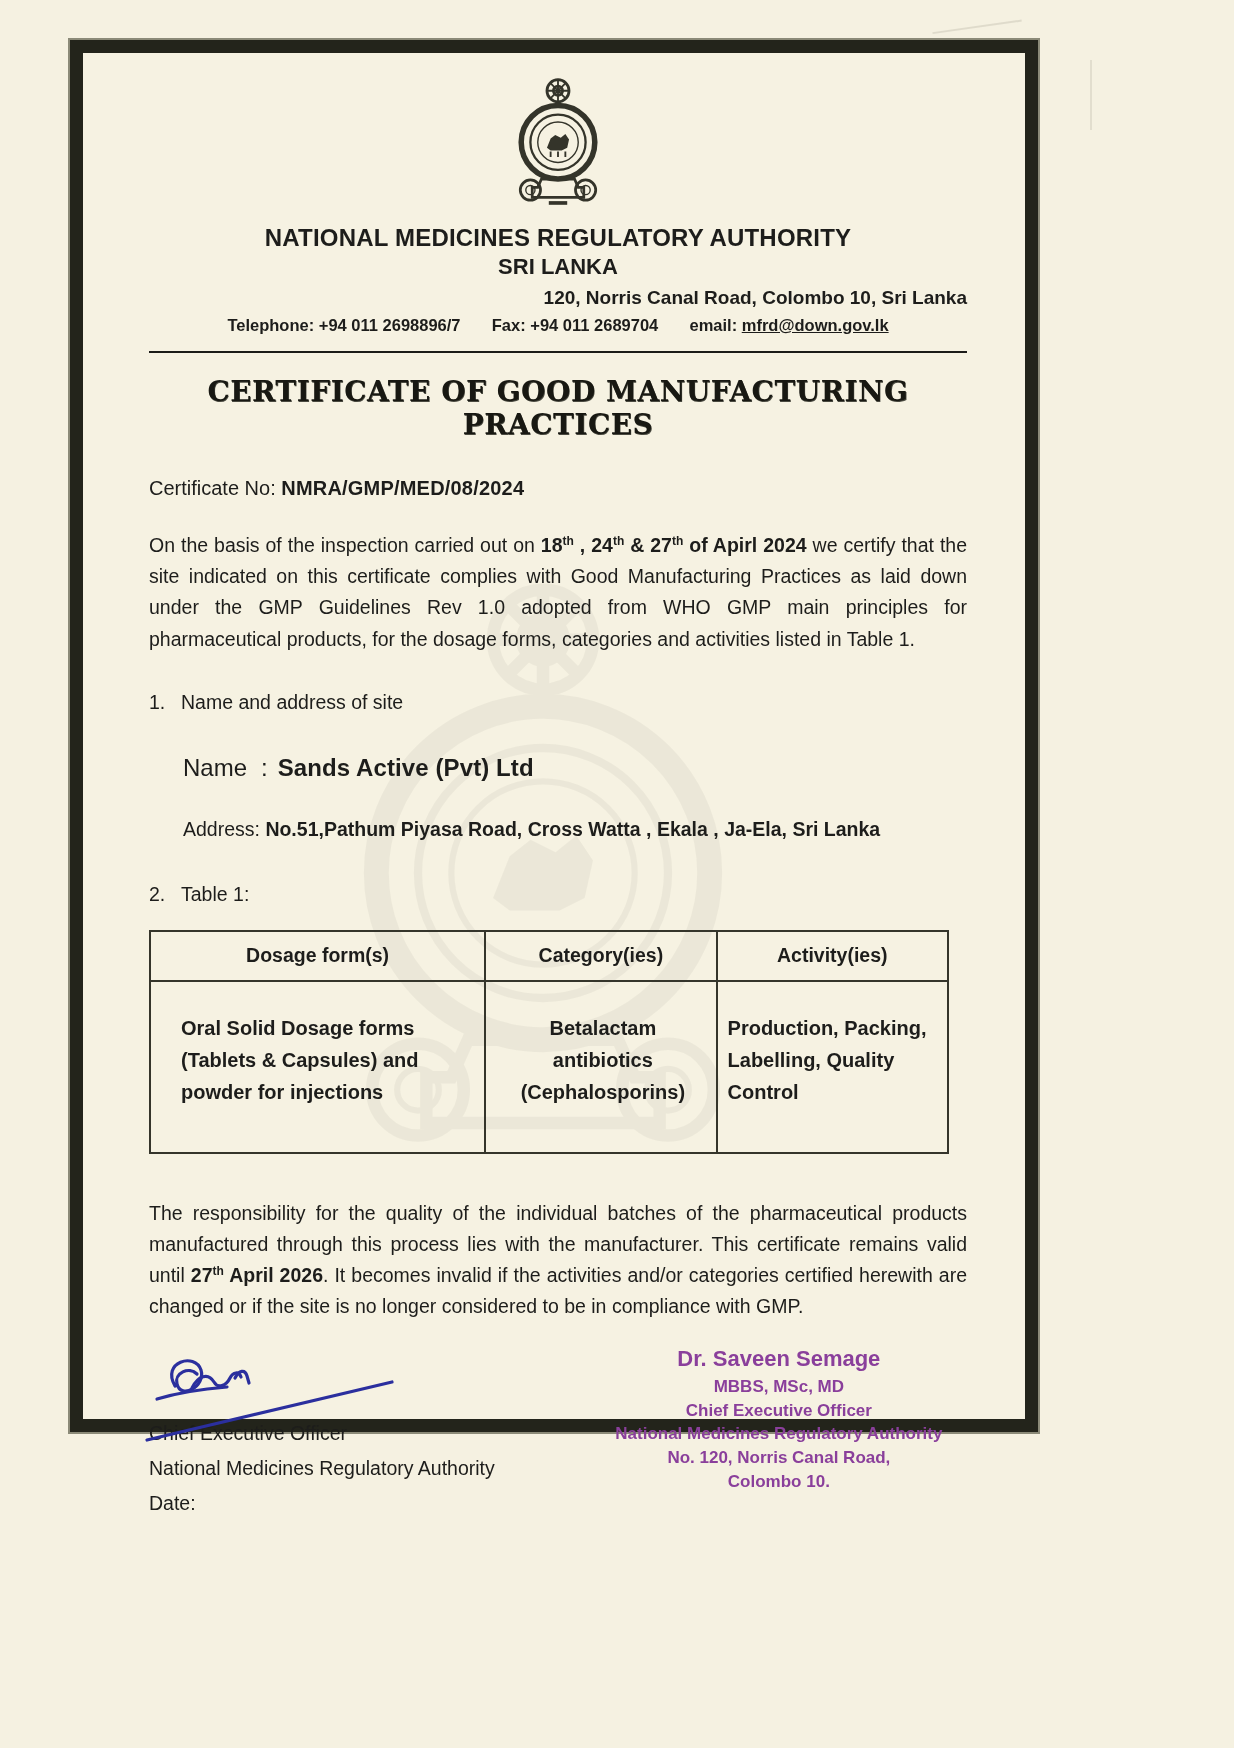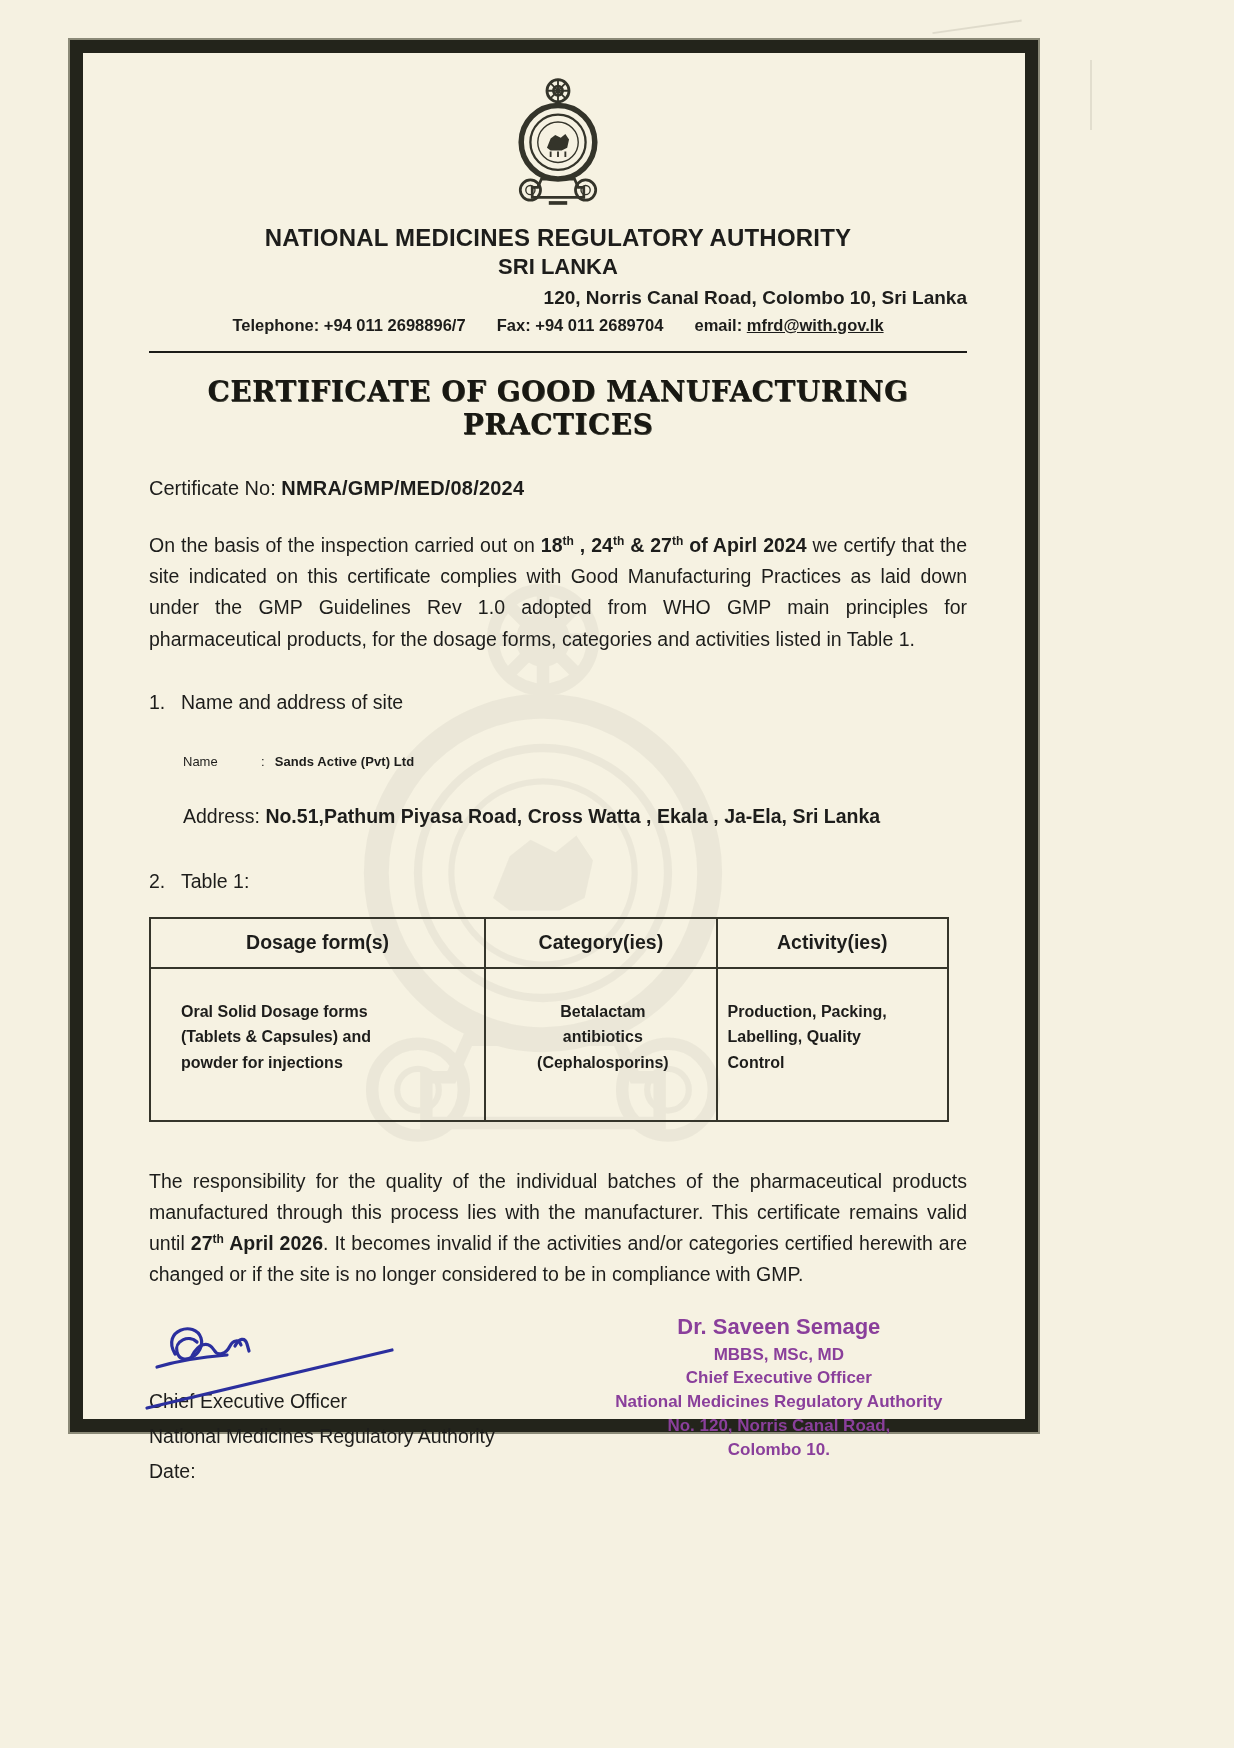--- a/index.html
+++ b/index.html
@@ -37,31 +37,31 @@
     font-family:"DejaVu Serif", serif;
     font-size:28px;font-weight:bold;letter-spacing:.5px;
     color:#181812;text-shadow:.6px .6px 0 #4a4a40;
   }
   .cert-no{margin-top:36px;font-size:20px;}
   .cert-no b{letter-spacing:.2px;}
   .para{margin-top:30px;font-size:19.5px;line-height:1.6;text-align:justify;}
   sup{font-size:12px;font-weight:bold;vertical-align:super;line-height:0;}
   .sec-heading{margin-top:36px;font-size:19.5px;}
   .sec-num{display:inline-block;width:32px;}
-  .kv-line{margin-top:40px;padding-left:34px;font-size:13px;}
+  .kv-line{margin-top:40px;padding-left:34px;font-size:24px;}
   .kv-line .k{display:inline-block;min-width:64px;}
   .kv-line .colon{display:inline-block;padding:0 10px 0 14px;}
   .kv-line b{letter-spacing:.1px;}
   .addr-line{margin-top:36px;padding-left:34px;font-size:19.5px;}
   .sec2{margin-top:42px;}
   .gmp-table{border-collapse:collapse;margin-top:24px;width:800px;}
   .gmp-table th,.gmp-table td{border:2px solid #35352b;}
   .gmp-table th{height:46px;font-size:19.5px;font-weight:bold;text-align:center;}
   .gmp-table td{
-    font-size:16px;font-weight:bold;vertical-align:top;
+    font-size:20px;font-weight:bold;vertical-align:top;
     padding:30px 12px 44px 16px;line-height:1.6;white-space:pre-line;
   }
   .gmp-table td.c1{width:42%;padding-left:30px;}
   .gmp-table td.c2{width:29%;text-align:center;}
   .gmp-table td.c3{width:29%;padding-left:10px;}
   .validity{margin-top:44px;}
   .sig-row{display:flex;margin-top:8px;}
   .sig-left{width:54%;position:relative;padding-top:74px;}
   .sig-svg{position:absolute;left:-12px;top:2px;width:300px;height:140px;}
   .sig-line{font-size:19.5px;line-height:1.8;}
@@ -124,21 +124,21 @@
       <div class="h-country">SRI LANKA</div>
       <div class="h-address">120, Norris Canal Road, Colombo 10, Sri Lanka</div>
       <div class="h-contact">
         <span>Telephone:</span>
         <span>+94 011 2698896/7</span>
         <span class="gap"></span>
         <span>Fax:</span>
         <span>+94 011 2689704</span>
         <span class="gap"></span>
         <span>email:</span>
-        <span class="email-underline">mfrd@with.gov.lk</span>
+        <span class="email-underline">mfrd@down.gov.lk</span>
       </div>
 
       <hr class="rule">
 
       <div class="doc-title">CERTIFICATE OF GOOD MANUFACTURING PRACTICES</div>
 
       <div class="cert-no">
         <span>Certificate No:</span>
         <b>NMRA/GMP/MED/08/2024</b>
       </div>

